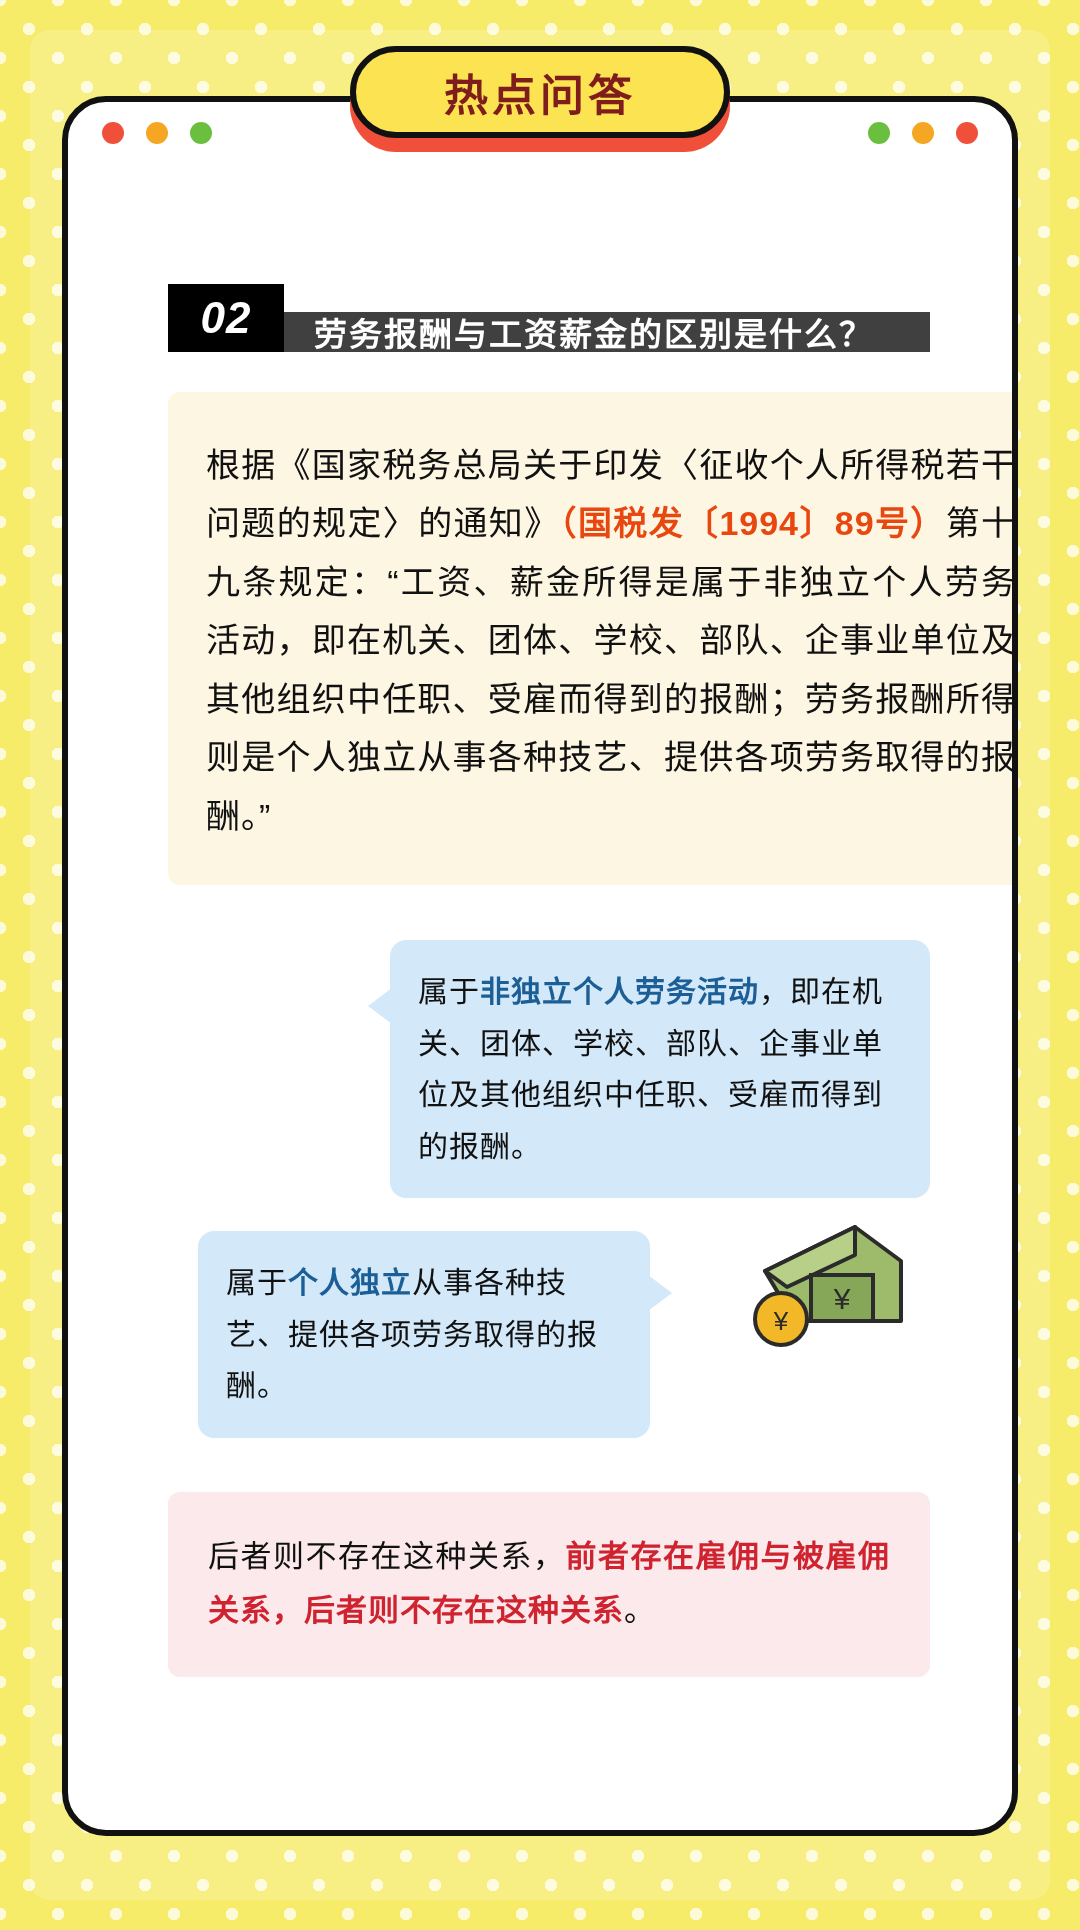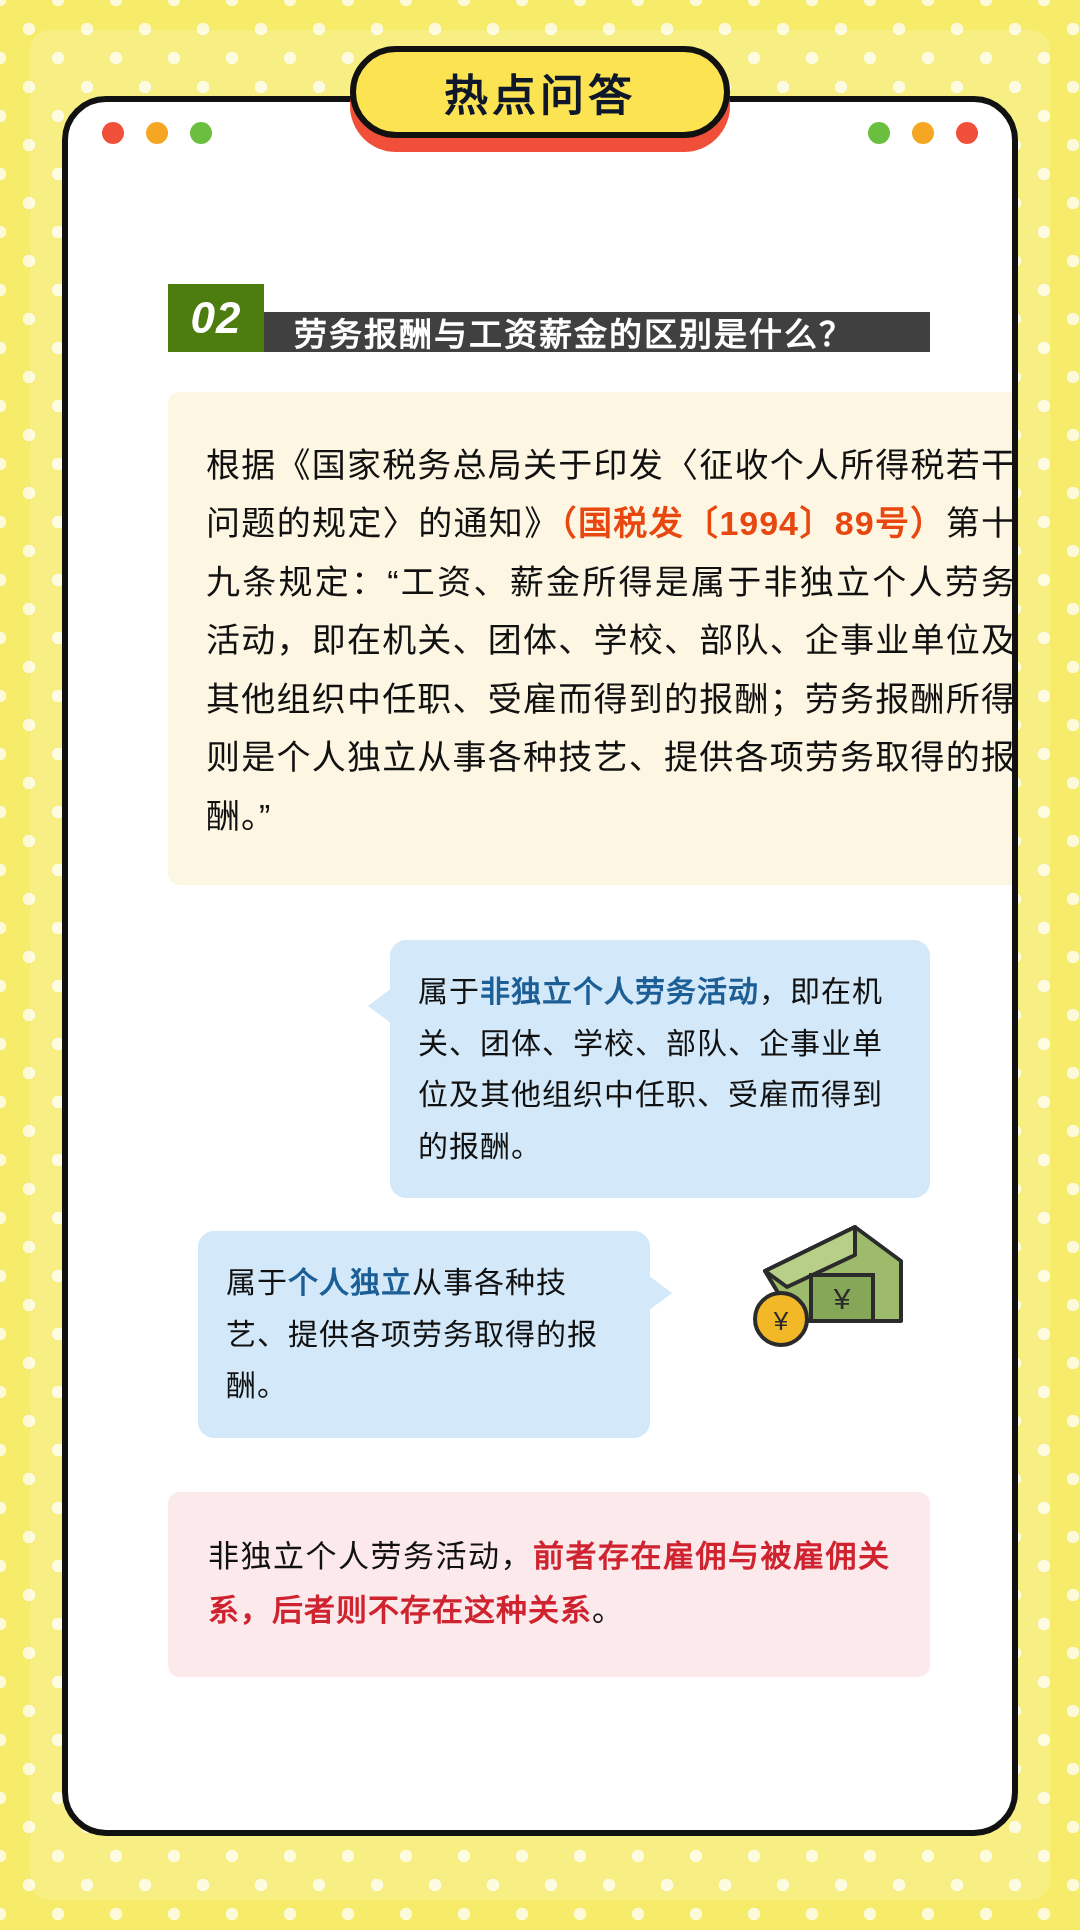--- a/index.html
+++ b/index.html
@@ -88,36 +88,36 @@
     background: #fbe351;
     border: 6px solid #111111;
     border-radius: 60px;
     box-sizing: border-box;
     display: flex;
     align-items: center;
     justify-content: center;
     font-size: 44px;
     font-weight: bold;
     letter-spacing: 4px;
-    color: #0f172a;
+    color: #7f1d1d;
   }
 
   
   .section-head {
     position: absolute;
     left: 100px;
     top: 182px;
     display: flex;
     align-items: stretch;
     height: 68px;
     width: 762px;
   }
   .section-num {
-    width: 96px;
-    background: #4d7c0f;
+    width: 116px;
+    background: #000000;
     color: #ffffff;
     font-size: 44px;
     font-weight: bold;
     font-style: italic;
     display: flex;
     align-items: center;
     justify-content: center;
     letter-spacing: 1px;
   }
   .section-title {
@@ -312,21 +312,21 @@
         <path d="M40 62 L130 18 L130 46 L62 78 Z" fill="#b7cf86" stroke="#2b2b2b" stroke-width="4" stroke-linejoin="round"></path>
         <rect x="86" y="66" width="62" height="46" fill="#86a757" stroke="#2b2b2b" stroke-width="4"></rect>
         <text x="117" y="100" font-size="30" fill="#2b2b2b" text-anchor="middle" font-family="'Liberation Sans',sans-serif">¥</text>
         <circle cx="56" cy="110" r="26" fill="#f2b827" stroke="#2b2b2b" stroke-width="4"></circle>
         <text x="56" y="121" font-size="26" fill="#2b2b2b" text-anchor="middle" font-family="'Liberation Sans',sans-serif">¥</text>
       </svg>
     </div>
   </div>
 
   <div class="conclusion">
-    <div class="conclusion-text"><span>非独立个人劳务活动，</span><span class="hl-red">前者存在雇佣与被雇佣关系，后者则不存在这种关系</span><span>。</span></div>
+    <div class="conclusion-text"><span>后者则不存在这种关系，</span><span class="hl-red">前者存在雇佣与被雇佣关系，后者则不存在这种关系</span><span>。</span></div>
   </div>
 
 </div>
 
 <div class="title-pill-wrap">
   <div class="title-pill-shadow"></div>
   <div class="title-pill">热点问答</div>
 </div>
 
 </body></html>

